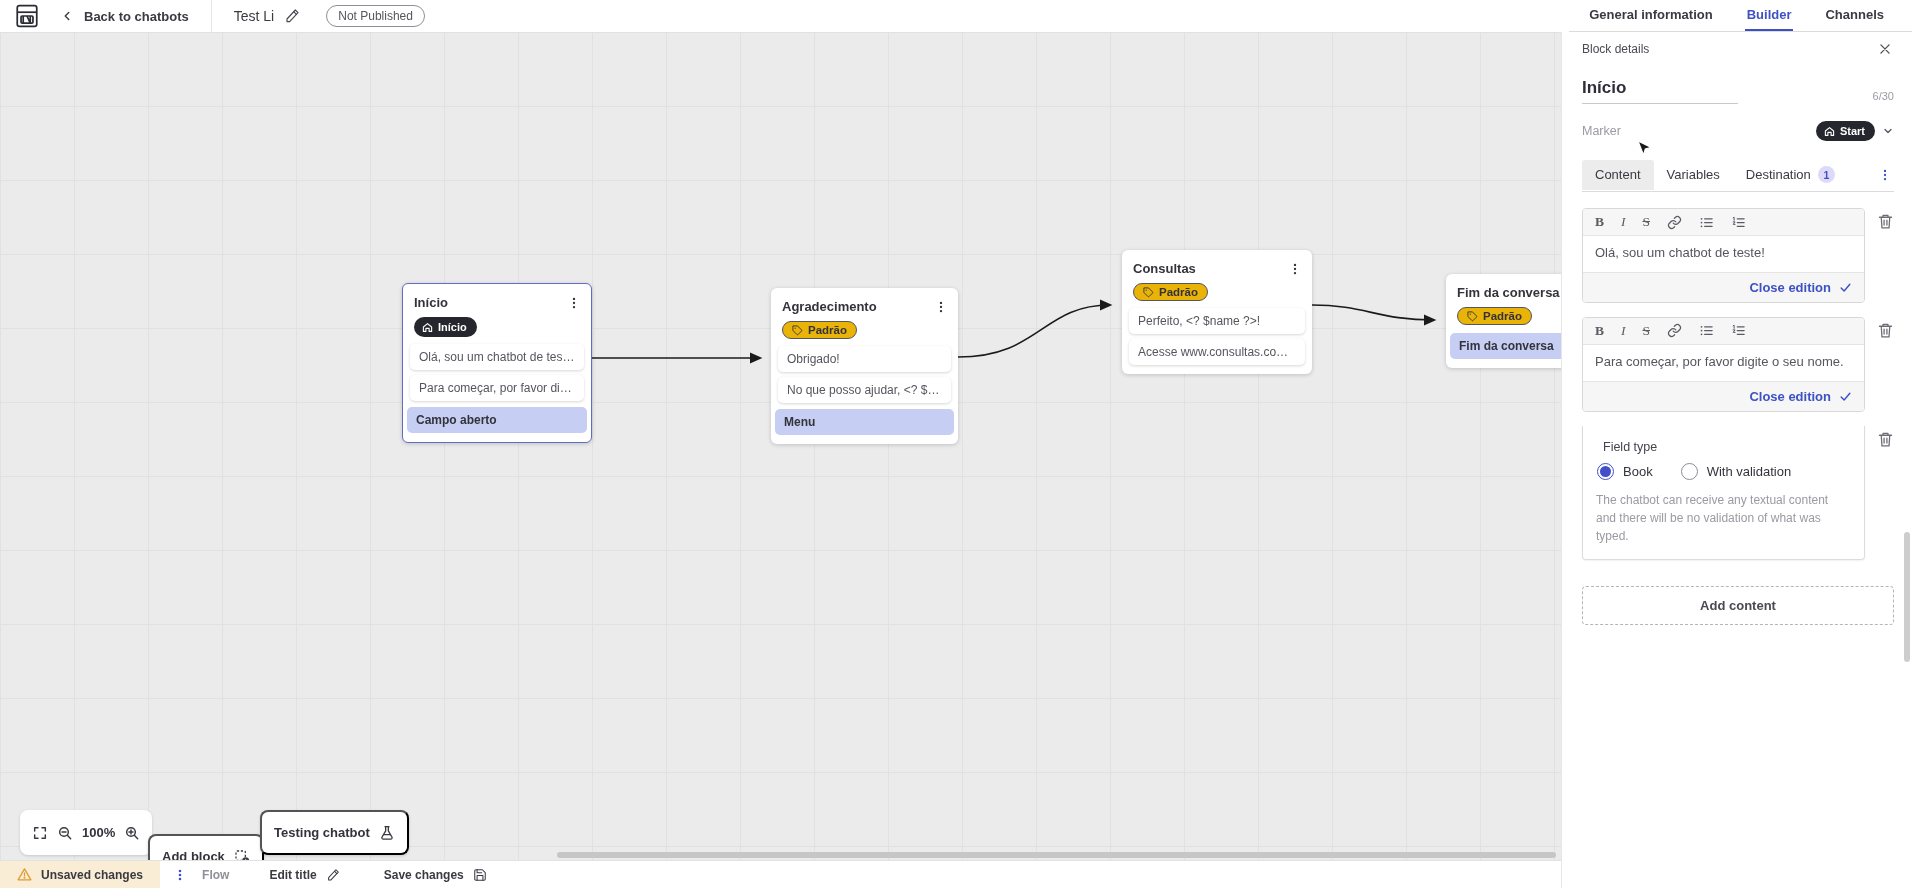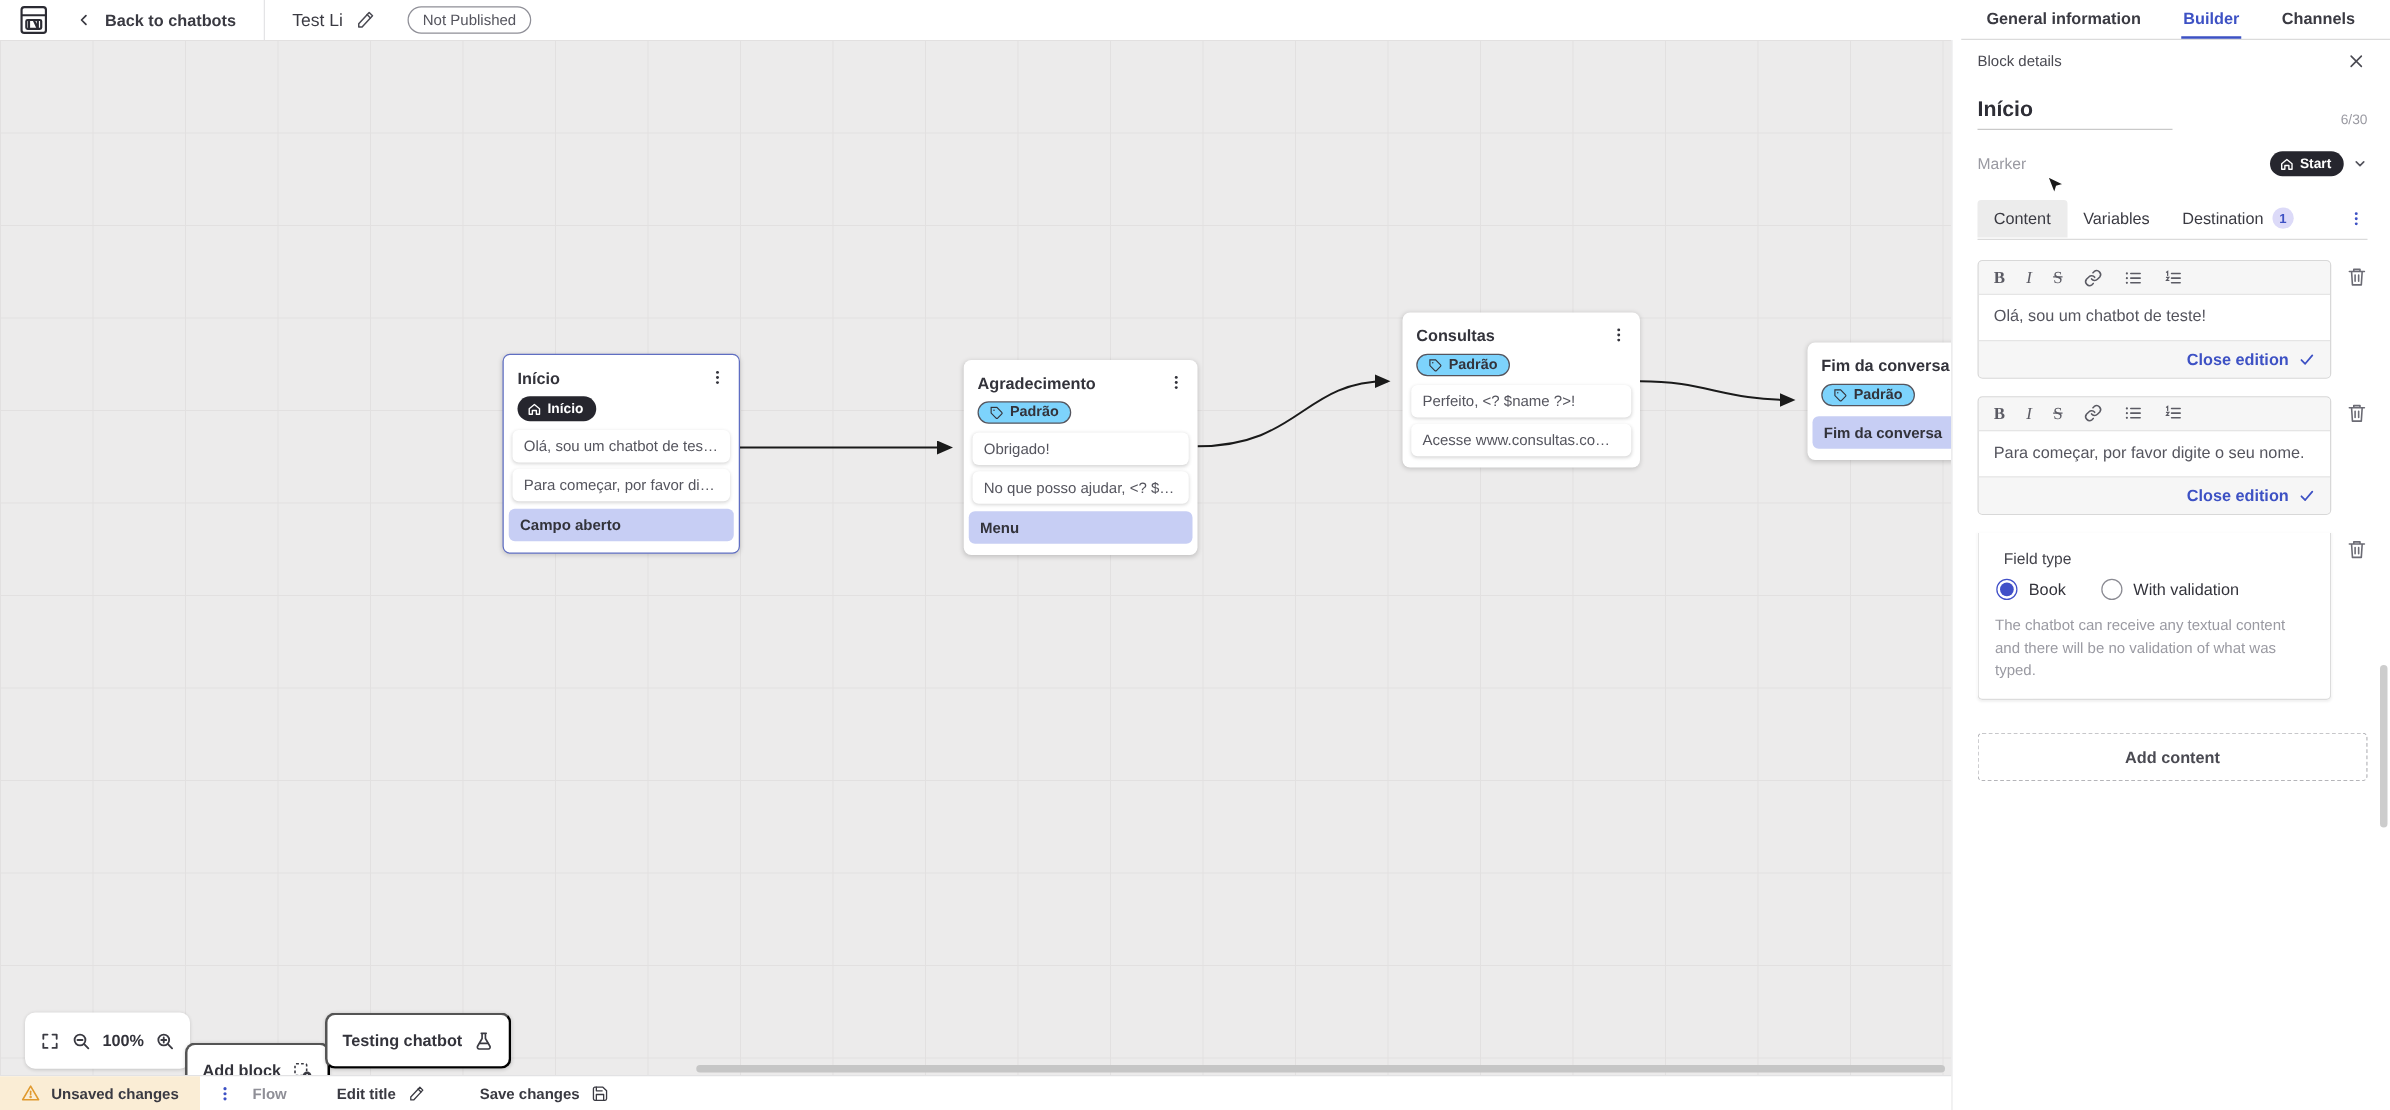--- a/index.html
+++ b/index.html
@@ -21,26 +21,26 @@
   .tb-tab.active { color:#3D51C4; border-bottom:2px solid #3D51C4; }
 
   
   .canvas { position:absolute; top:32px; left:0; width:1561px; height:828px; overflow:hidden;
     background-color:#ECEBEB;
     background-image:linear-gradient(#E2E0E0 1px, transparent 1px),linear-gradient(90deg,#E2E0E0 1px, transparent 1px);
     background-size:74px 74px; }
   .connectors { position:absolute; inset:0; }
   .block { position:absolute; background:#fff; border-radius:6px; box-shadow:0 1px 4px rgba(0,0,0,.18); padding:8px 0 9px; }
   .block.selected { border:1.5px solid #5F6EC2; }
-  .block-head { display:flex; justify-content:space-between; align-items:flex-start; padding:3px 10px 0 11px; }
+  .block-head { display:flex; justify-content:space-between; align-items:center; padding:3px 10px 0 11px; }
   .block-title { font-size:13px; font-weight:700; color:#33333B; }
   .kebab { color:#33333B; width:14px; height:14px; cursor:pointer; flex:0 0 auto; }
   .block-marker { margin:7px 11px 2px; display:flex; }
   .pill-dark { display:inline-flex; align-items:center; gap:5px; background:#26262E; color:#fff; border-radius:999px; padding:4px 10px 4px 8px; font-size:11px; font-weight:700; }
-  .pill-tag { display:inline-flex; align-items:center; gap:5px; border:1.2px solid #55555E; color:#33333B; border-radius:999px; padding:2px 9px; font-size:11.5px; font-weight:700; background:#7dd3fc; }
+  .pill-tag { display:inline-flex; align-items:center; gap:5px; border:1.2px solid #55555E; color:#33333B; border-radius:999px; padding:2px 9px; font-size:11.5px; font-weight:700; background:#eab308; }
   .block-items { margin-top:7px; display:flex; flex-direction:column; gap:5px; padding:0 7px; }
   .item { background:#fff; border-radius:5px; box-shadow:0 1px 3px rgba(0,0,0,.16); padding:6px 9px; font-size:12px; color:#55555E; white-space:nowrap; overflow:hidden; text-overflow:ellipsis; cursor:pointer; }
   .item.hl { background:#C7CEF4; box-shadow:none; font-weight:700; color:#33333B; margin:1px -3px 0; }
 
   .cv-card { position:absolute; background:#fff; border-radius:8px; box-shadow:0 1px 3px rgba(0,0,0,.16); height:45px; display:flex; align-items:center; gap:9px; padding:0 12px; font-size:13px; font-weight:700; color:#33333B; }
   .cv-card .icn { width:16px; height:16px; color:#3A3A42; cursor:pointer; }
   .hscroll { position:absolute; left:557px; bottom:2px; width:999px; height:6px; background:#C6C6C6; border-radius:3px; cursor:pointer; }
 
   
   .panel { position:absolute; top:32px; right:0; width:351px; height:856px; background:#fff; border-left:1px solid #E6E6E8; }

